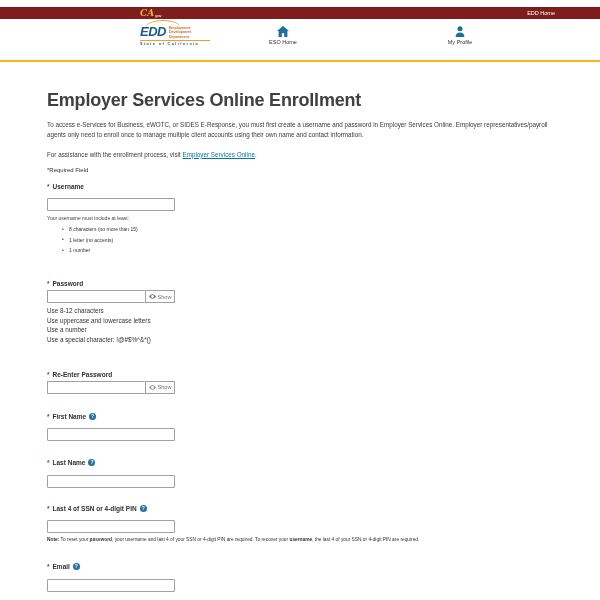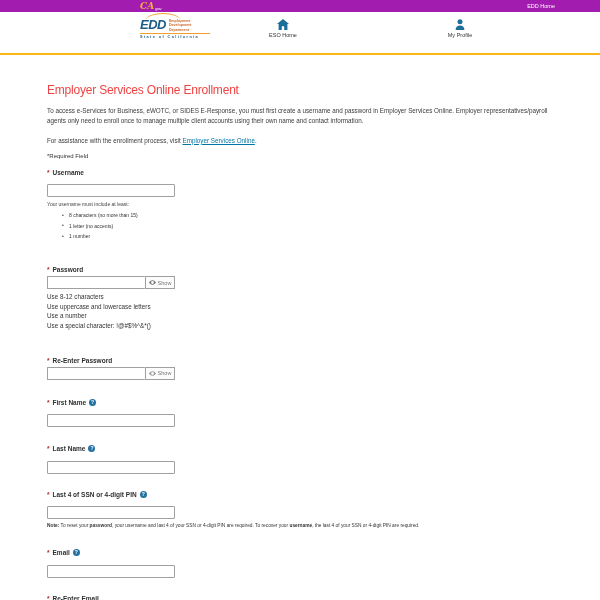--- a/index.html
+++ b/index.html
@@ -1,42 +1,42 @@
 <!DOCTYPE html>
 <html><head>
 <meta charset="utf-8">
 <style>
   html,body{margin:0;padding:0;}
   body{
     width:600px;height:600px;overflow:hidden;background:#fff;
     font-family:"Liberation Sans", sans-serif;color:#333;
   }
   
-  .topbar{position:relative;height:12px;background:#a21caf;}
+  .topbar{position:relative;height:12px;background:#7f1d1d;margin-top:7px;}
   .ca-logo{position:absolute;left:140px;top:0;height:12px;display:flex;align-items:center;cursor:pointer;}
   .ca-logo .ca{font-family:"DejaVu Serif", serif;font-style:italic;font-weight:bold;font-size:9px;color:#f5b335;line-height:1;}
   .ca-logo .gov{font-size:4px;color:#fff;margin-left:1px;margin-top:4px;}
   .topbar-link{position:absolute;right:45px;top:0;height:12px;display:flex;align-items:center;color:#fff;font-size:5.5px;text-decoration:none;cursor:pointer;}
   
   .hdr{position:relative;height:41px;background:#fff;border-bottom:2px solid #fdb714;}
   .edd-logo{position:absolute;left:140px;top:1px;width:70px;cursor:pointer;}
   .edd-swoosh{width:34px;height:6px;border-top:1.6px solid #f29e2d;border-radius:50% 50% 0 0 / 100% 100% 0 0;margin-left:6px;}
   .edd-row{display:flex;align-items:flex-start;margin-top:-1px;}
   .edd-acronym{font-size:13px;font-weight:bold;font-style:italic;color:#1a5b87;line-height:12px;letter-spacing:-0.5px;}
   .edd-lines{margin-left:3px;}
   .edd-lines div{font-size:3.6px;font-weight:bold;color:#c96a27;line-height:4.4px;}
   .edd-tag{font-size:3.8px;font-weight:bold;color:#1a5b87;letter-spacing:1.4px;border-top:1px solid #f29e2d;margin-top:1px;padding-top:1px;white-space:nowrap;}
   .nav-item{position:absolute;top:6px;width:70px;text-align:center;cursor:pointer;}
   .nav-item .ico{height:12px;display:flex;align-items:center;justify-content:center;}
   .nav-item .nav-lbl{font-size:5.5px;color:#333;margin-top:2px;}
   .nav-eso{left:248px;}
   .nav-profile{left:425px;}
   
   .content{padding:0 47px;}
-  h1{font-size:12px;font-weight:400;color:#ef4444;margin:28px 0 0 0;letter-spacing:-0.2px;}
+  h1{font-size:18px;font-weight:700;color:#404040;margin:28px 0 0 0;letter-spacing:-0.2px;}
   .intro{font-size:6.3px;line-height:1.65;color:#3b3b3b;margin-top:9px;}
   .assist{font-size:6.3px;color:#3b3b3b;margin-top:10px;}
   .link{color:#0277a5;text-decoration:underline;cursor:pointer;}
   .required-field{font-size:6px;color:#333;margin-top:9px;}
   
   .lbl{display:flex;align-items:center;gap:3px;font-size:6.5px;font-weight:bold;color:#2f2f2f;margin-bottom:3px;}
   .req{color:#b32d2d;}
   .txt{width:128px;height:13px;border:1px solid #a0a0a0;border-radius:1px;box-sizing:border-box;background:#fff;padding:0 2px;font-size:6px;font-family:"Liberation Sans",sans-serif;}
   .pw-row{display:flex;width:128px;}
   .pw-row .txt{flex:1;border-right:none;width:auto;}

